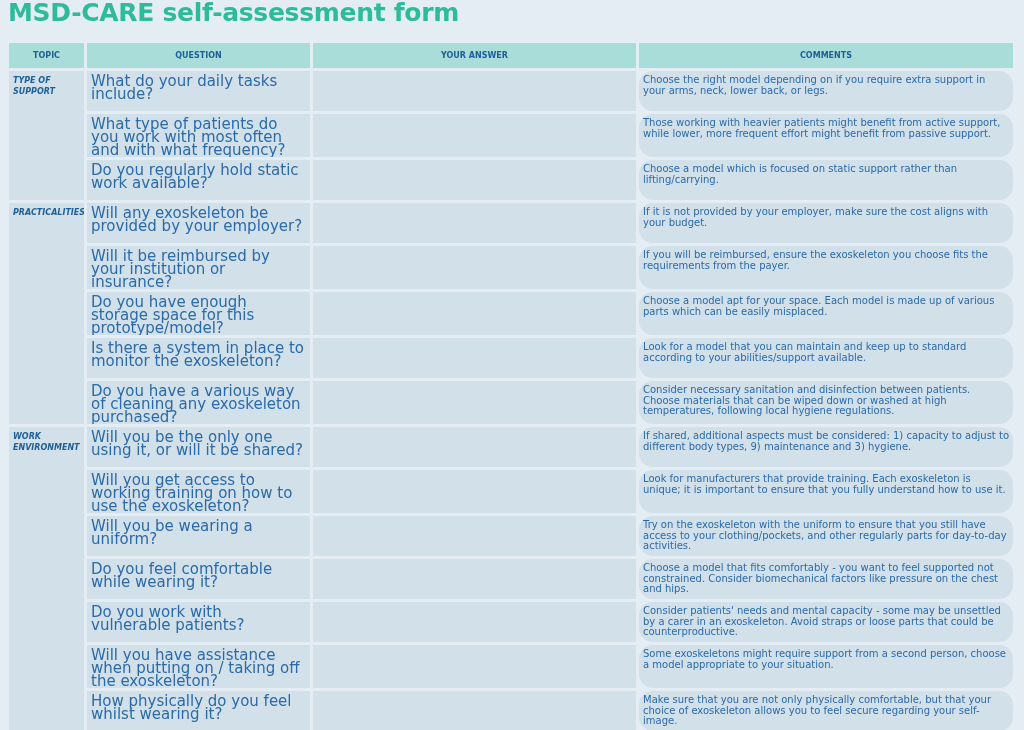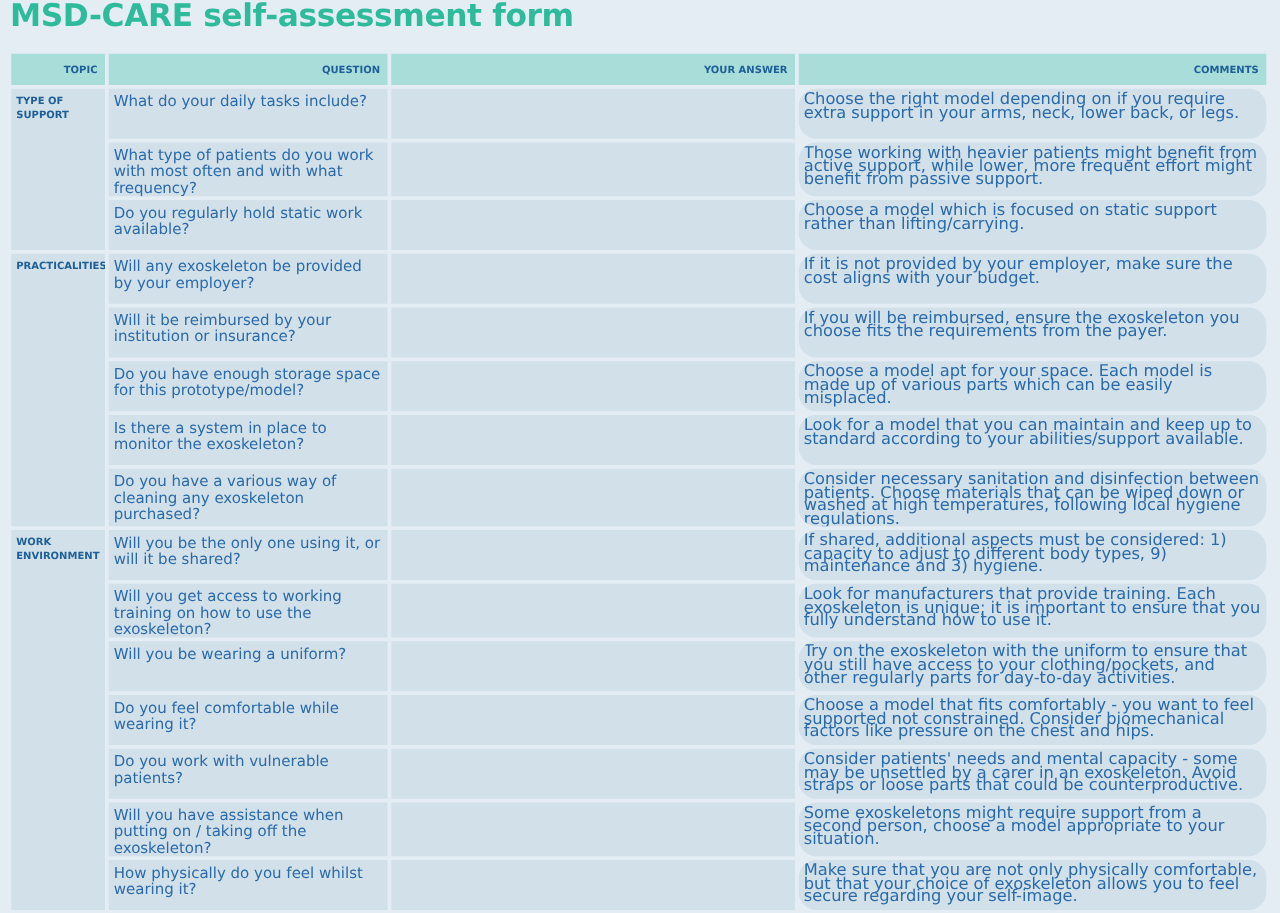--- a/index.html
+++ b/index.html
@@ -1,23 +1,23 @@
 <!DOCTYPE html>
 <html><head>
 <meta charset="utf-8">
 <style>
   html,body{margin:0;padding:0;}
   body{width:1024px;height:730px;background:#e4ecf4;font-family:"DejaVu Sans","Liberation Sans",sans-serif;position:relative;overflow:hidden;}
   .title{position:absolute;left:8px;top:-2px;font-size:25px;font-weight:bold;color:#2dbb9c;letter-spacing:-0.3px;white-space:nowrap;}
   table.form{position:absolute;left:6px;top:40px;border-collapse:separate;border-spacing:3px;table-layout:fixed;width:1007px;}
-  table.form th{background:#a8ddd9;color:#1d5f96;font-size:8px;font-weight:bold;text-align:right;padding:0 6px;height:25px;vertical-align:middle;}
+  table.form th{background:#a8ddd9;color:#1d5f96;font-size:8px;font-weight:bold;text-align:center;padding:0 6px;height:25px;vertical-align:middle;}
   table.form td{background:#d2e0ea;vertical-align:top;padding:4px 4px 0 4px;height:36px;overflow:hidden;}
-  td.topic{vertical-align:middle;color:#1d5f96;font-size:8px;font-weight:bold;line-height:11px;padding-left:5px;}
-  td.q{color:#2a6aa8;font-size:12px;line-height:13px;margin-top:12px;}
-  td.c{color:#2a6aa8;font-size:13px;line-height:10.5px;border-radius:14px;}
+  td.topic{vertical-align:middle;color:#1d5f96;font-size:8px;font-weight:bold;line-height:11px;padding-left:5px;font-style:italic;}
+  td.q{color:#2a6aa8;font-size:15px;line-height:13px;margin-top:12px;}
+  td.c{color:#2a6aa8;font-size:10px;line-height:10.5px;border-radius:14px;}
   td.a{}
 </style>
 </head>
 <body>
 
 <div class="title">MSD-CARE self-assessment form</div>
 
 <table class="form">
   <colgroup>
     <col style="width:75px">

